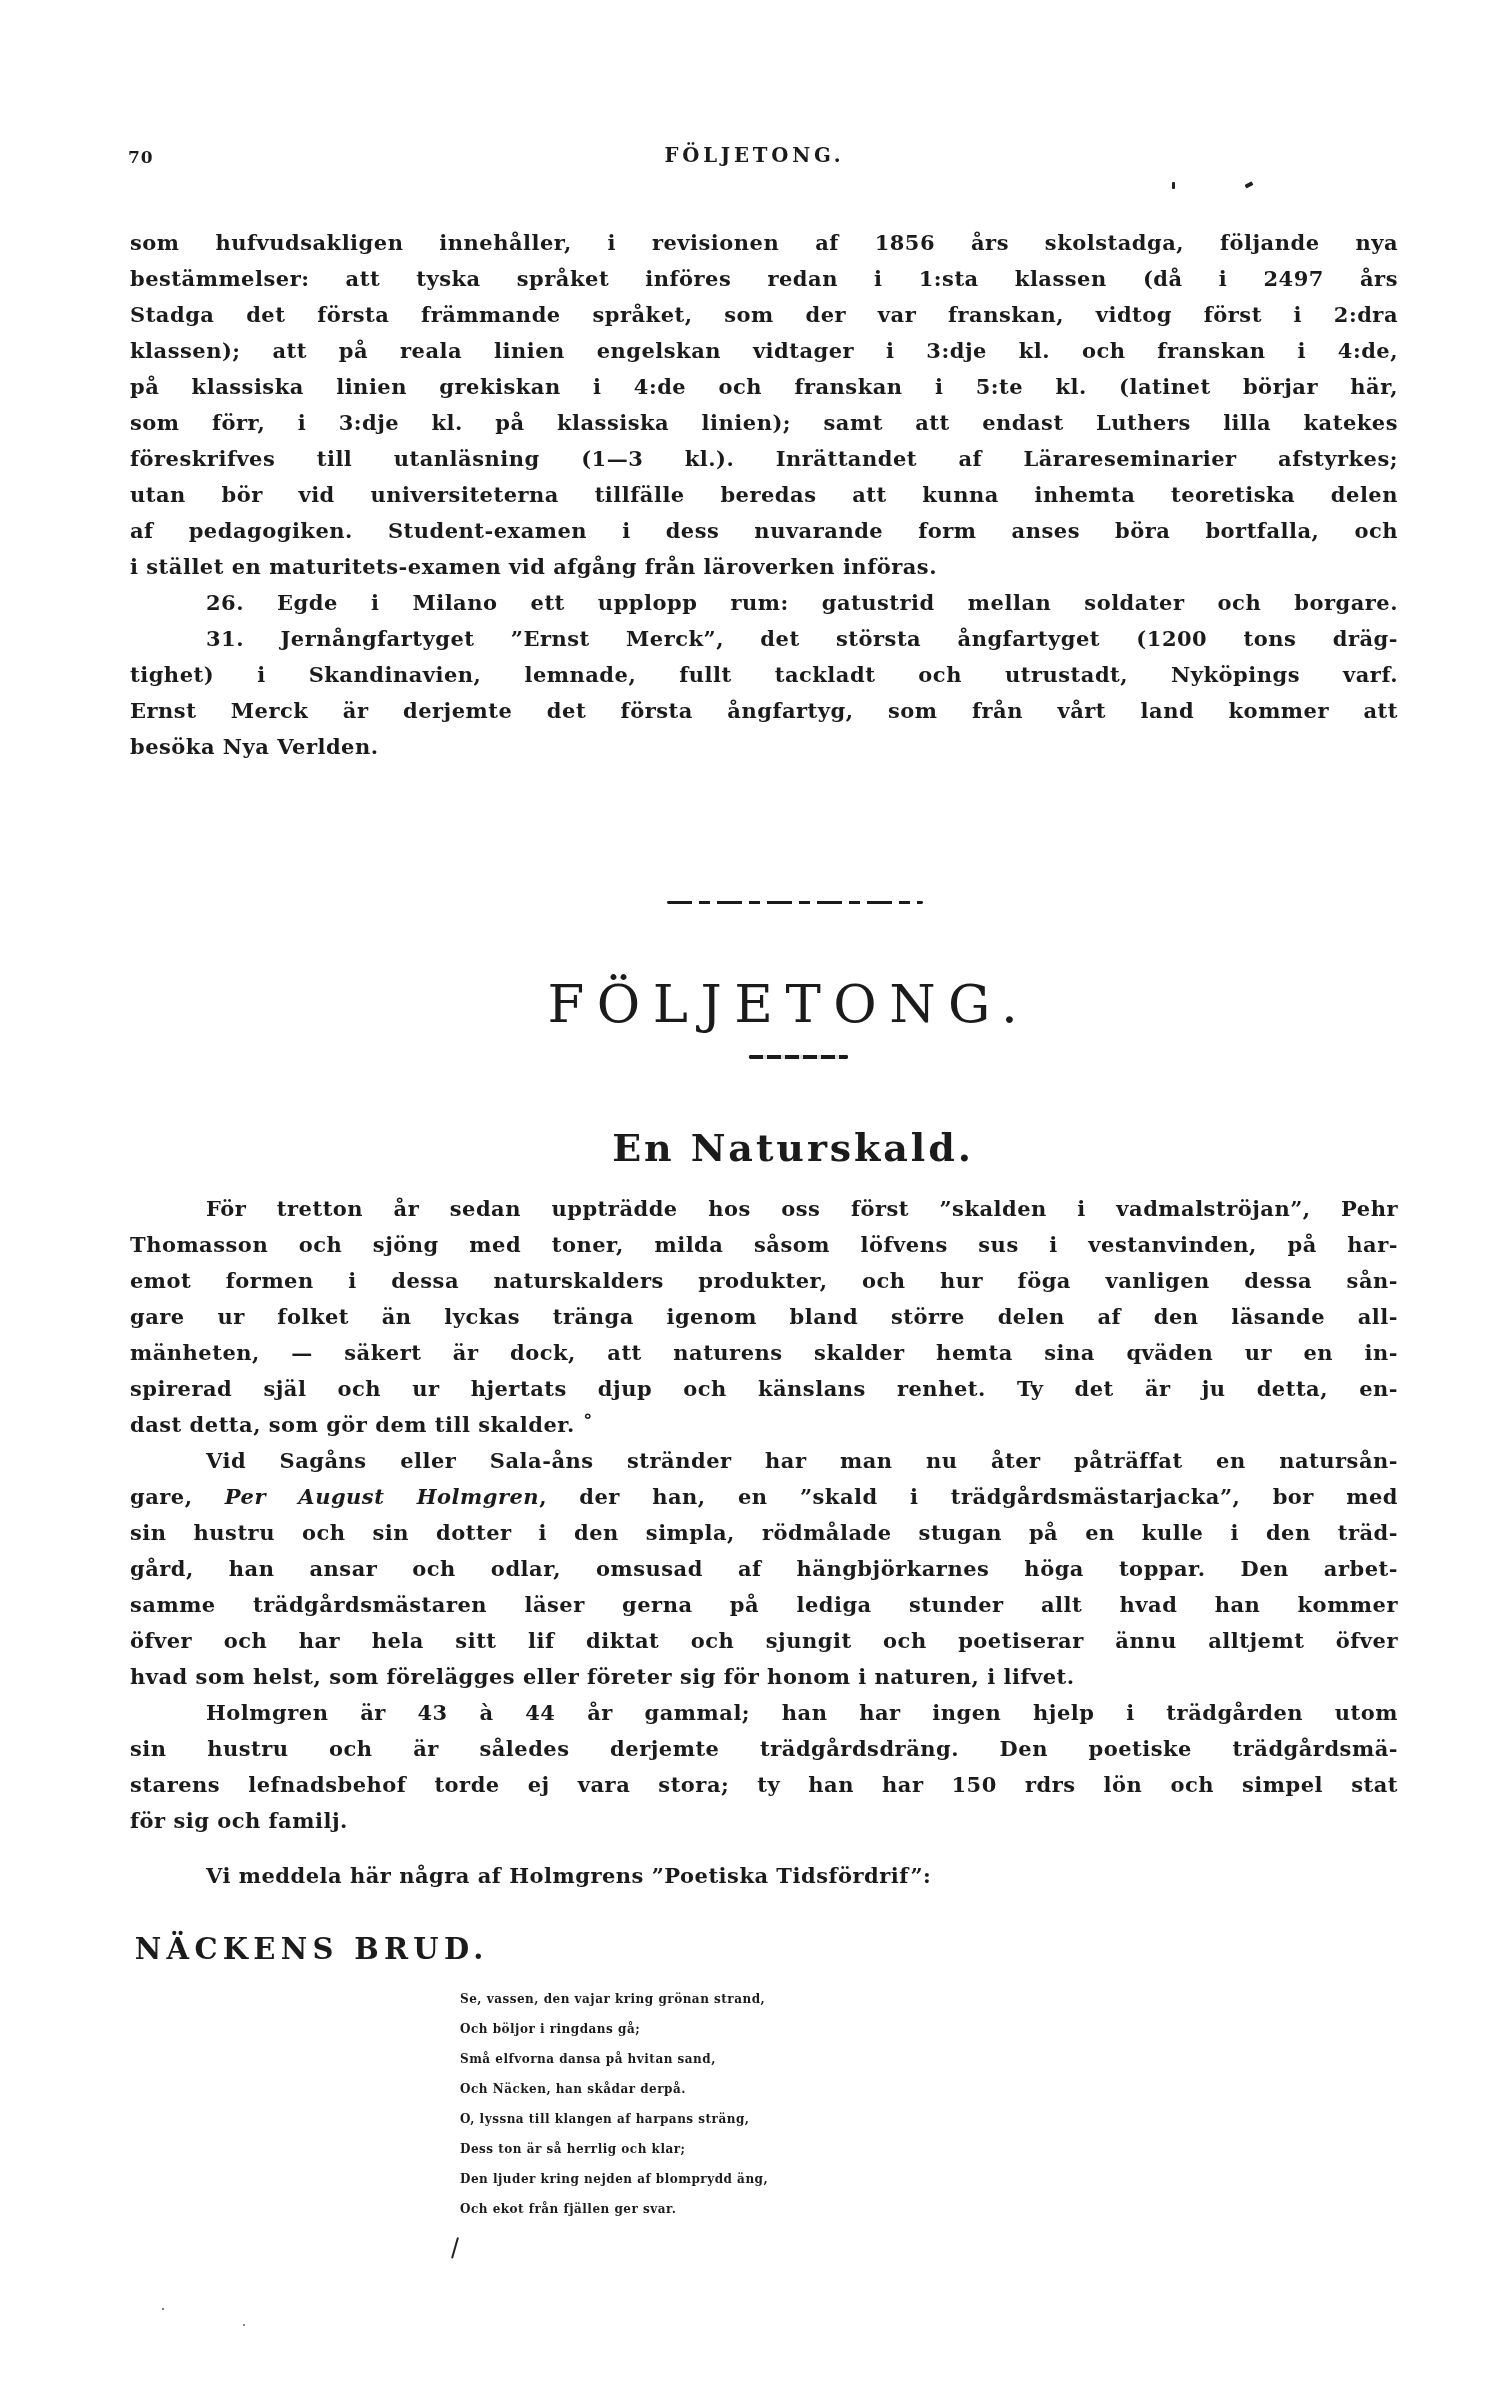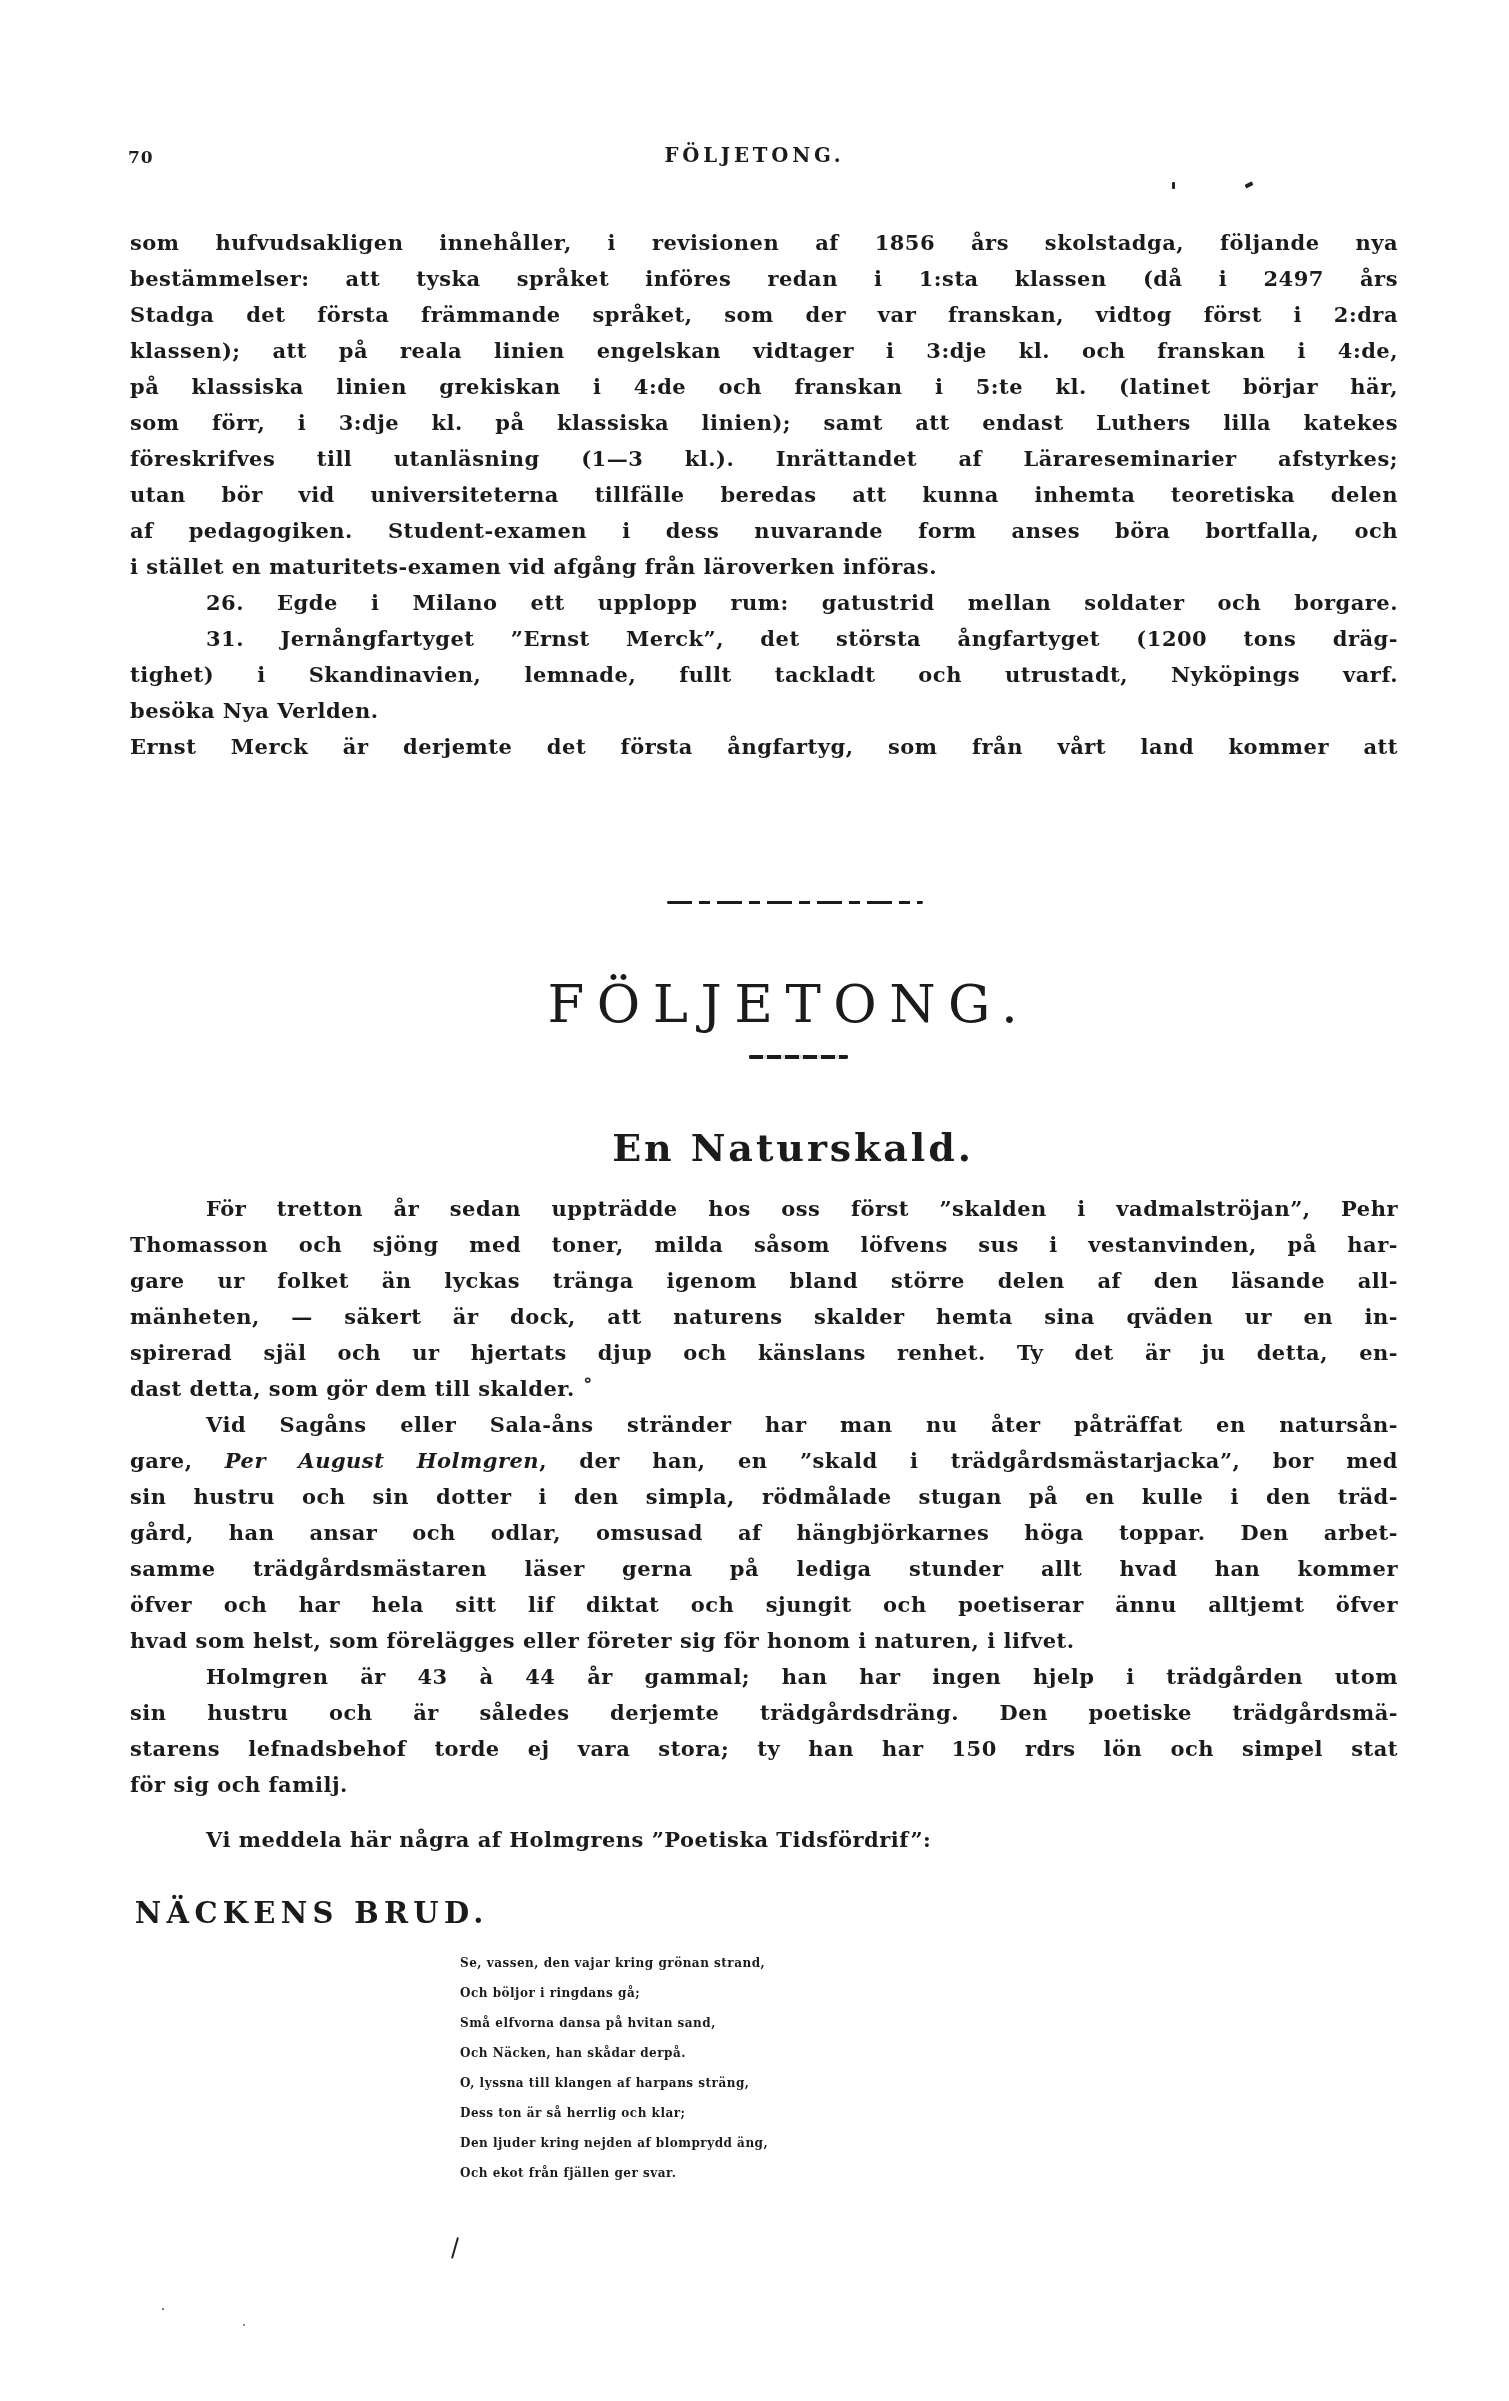--- a/index.html
+++ b/index.html
@@ -107,36 +107,37 @@
           <div class="line jl"><span>utan bör vid universiteterna tillfälle beredas att kunna inhemta teoretiska delen</span></div>
           <div class="line jl"><span>af pedagogiken. Student-examen i dess nuvarande form anses böra bortfalla, och</span></div>
           <div class="line ll"><span>i stället en maturitets-examen vid afgång från läroverken införas.</span></div>
         </div>
       <div class="para">
           <div class="line jl"><span class="indent"></span><span>26. Egde i Milano ett upplopp rum: gatustrid mellan soldater och borgare.</span></div>
         </div>
       <div class="para">
           <div class="line jl"><span class="indent"></span><span>31. Jernångfartyget ”Ernst Merck”, det största ångfartyget (1200 tons dräg-</span></div>
           <div class="line jl"><span>tighet) i Skandinavien, lemnade, fullt tackladt och utrustadt, Nyköpings varf.</span></div>
+          <div class="line jl"><span>Ernst Merck är derjemte det första ångfartyg, som från vårt land kommer att</span></div>
           <div class="line ll"><span>besöka Nya Verlden.</span></div>
-          <div class="line jl"><span>Ernst Merck är derjemte det första ångfartyg, som från vårt land kommer att</span></div>
         </div>
     </div>
 
     <div class="rule-worn"></div>
 
     <h1 class="bigtitle">FÖLJETONG.</h1>
     <div class="rule-small"></div>
 
     <h2 class="arttitle">En Naturskald.</h2>
 
     <div class="serialbody">
       <div class="para">
           <div class="line jl"><span class="indent"></span><span>För tretton år sedan uppträdde hos oss först ”skalden i vadmalströjan”, Pehr</span></div>
           <div class="line jl"><span>Thomasson och sjöng med toner, milda såsom löfvens sus i vestanvinden, på har-</span></div>
+          <div class="line jl"><span>emot formen i dessa naturskalders produkter, och hur föga vanligen dessa sån-</span></div>
           <div class="line jl"><span>gare ur folket än lyckas tränga igenom bland större delen af den läsande all-</span></div>
           <div class="line jl"><span>mänheten, — säkert är dock, att naturens skalder hemta sina qväden ur en in-</span></div>
           <div class="line jl"><span>spirerad själ och ur hjertats djup och känslans renhet. Ty det är ju detta, en-</span></div>
           <div class="line ll"><span>dast detta, som gör dem till skalder. ˚</span></div>
         </div>
       <div class="para">
           <div class="line jl"><span class="indent"></span><span>Vid Sagåns eller Sala-åns stränder har man nu åter påträffat en natursån-</span></div>
           <div class="line jl"><span>gare, </span><span class="it">Per August Holmgren</span><span>, der han, en ”skald i trädgårdsmästarjacka”, bor med</span></div>
           <div class="line jl"><span>sin hustru och sin dotter i den simpla, rödmålade stugan på en kulle i den träd-</span></div>
           <div class="line jl"><span>gård, han ansar och odlar, omsusad af hängbjörkarnes höga toppar. Den arbet-</span></div>

